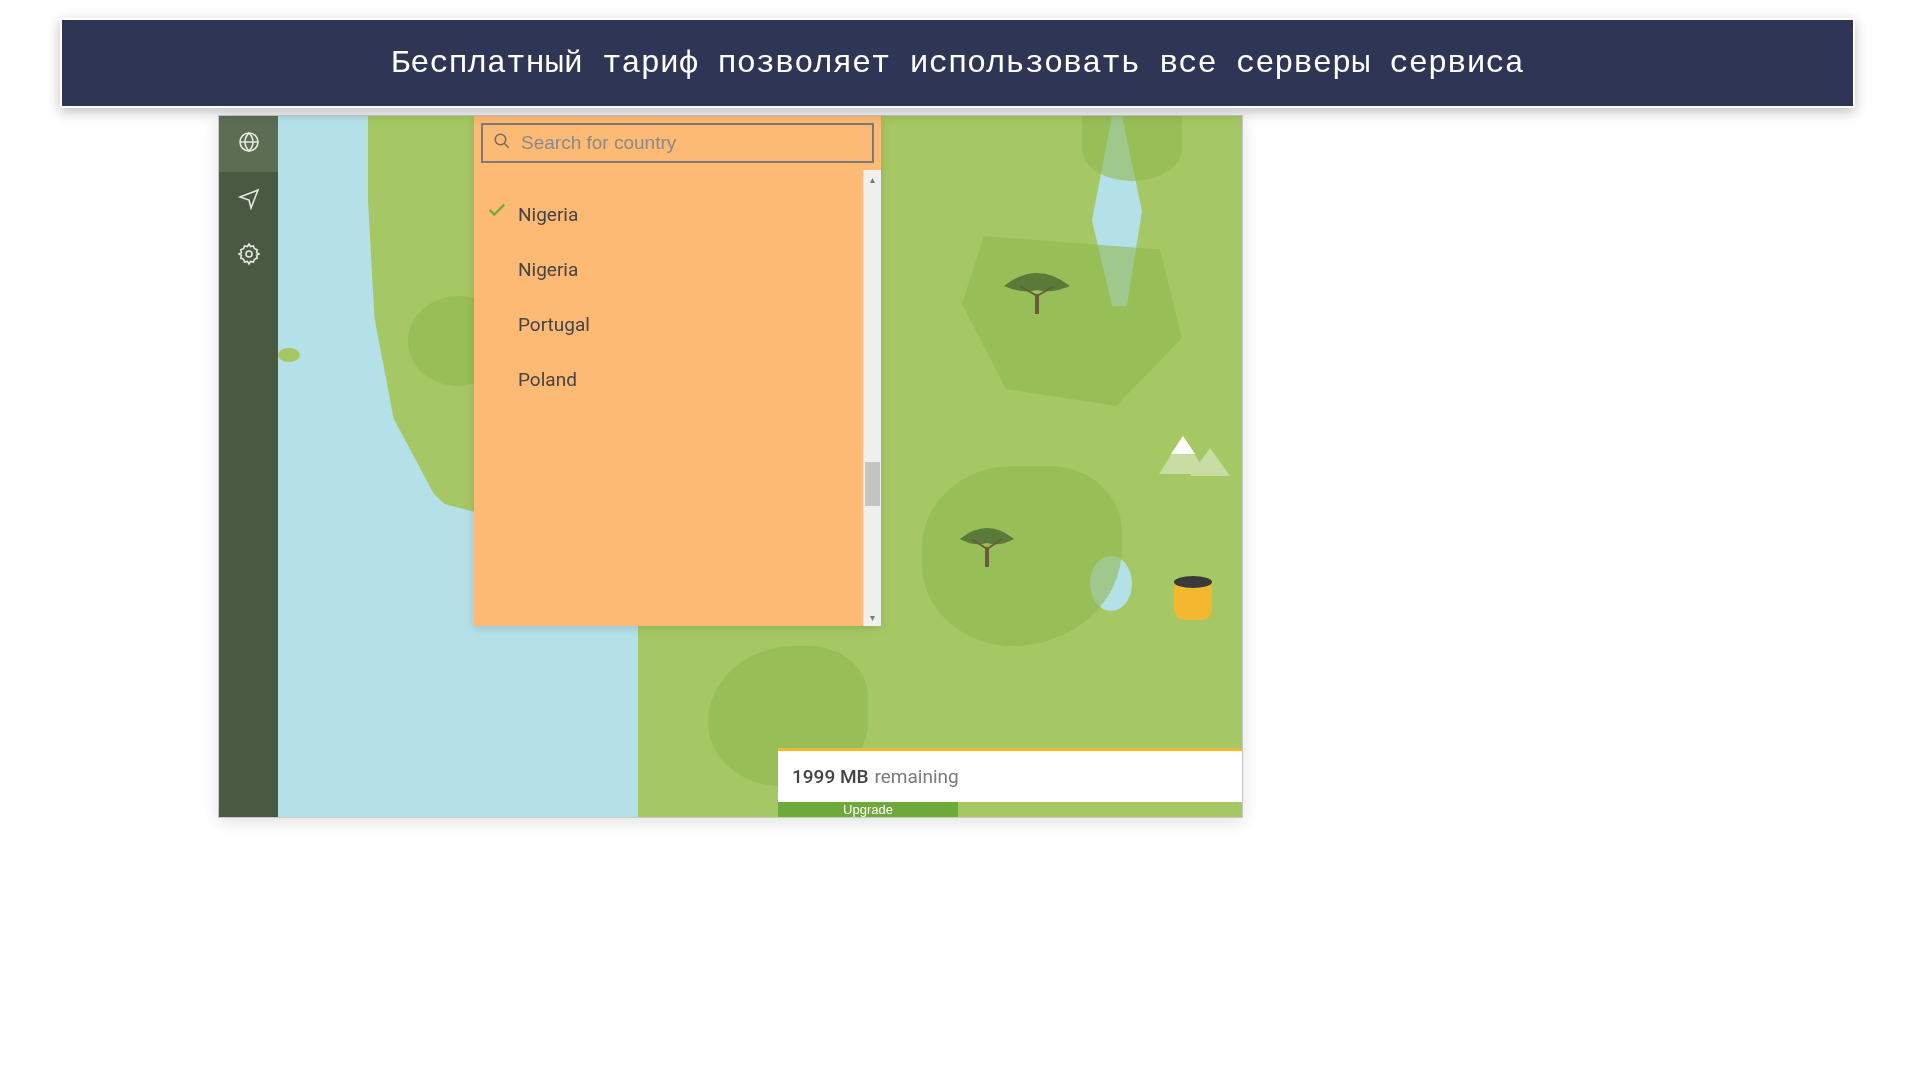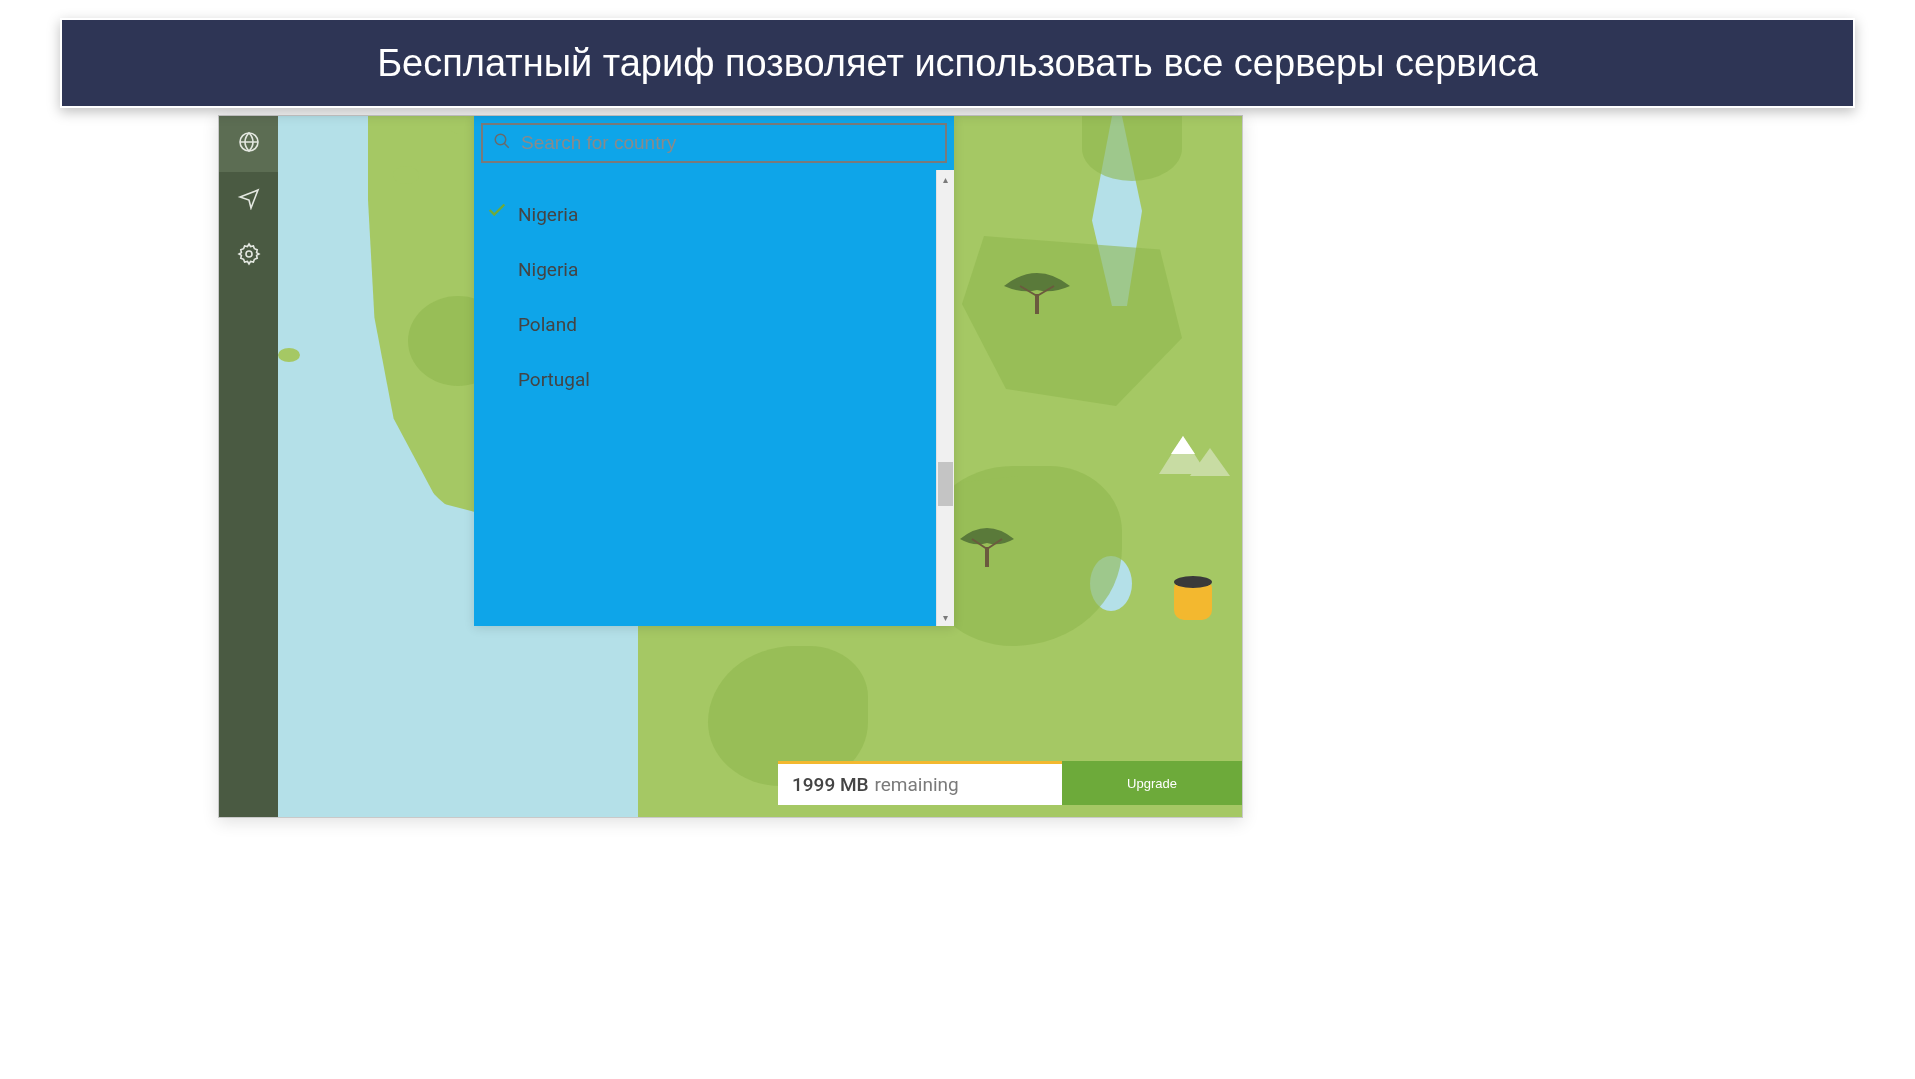--- a/index.html
+++ b/index.html
@@ -21,22 +21,22 @@
       background: #2e3555;
       border: 2px solid #ffffff;
       box-shadow: 0 4px 12px rgba(0,0,0,0.25);
       display: flex;
       align-items: center;
       justify-content: center;
       z-index: 100;
     }
     .banner-text {
       color: #ffffff;
-      font-family: Liberation Sans, sans-serif;
-      font-size: 38px;
+      font-family: Liberation Mono, monospace;
+      font-size: 32px;
       font-weight: 400;
     }
     
     .app-window {
       position: absolute;
       top: 115px;
       left: 218px;
       width: 1025px;
       height: 703px;
       border: 1px solid #c9c9c9;
@@ -158,23 +158,23 @@
     
     .left-coast-bits .bit { position:absolute; background:#a5c864; border-radius:50%; }
     .bit1 { top:50px; left:115px; width:26px; height:18px; }
     .bit2 { top:232px; left:0px; width:22px; height:14px; }
     .bit3 { top:0; left:170px; width:24px; height:18px; border-radius:0 0 50% 50%; }
     
     .search-panel {
       position: absolute;
       top: 0;
       left: 196px;
-      width: 480px;
+      width: 407px;
       height: 510px;
-      background: #0ea5e9;
+      background: #fdba74;
       box-shadow: 0 2px 10px rgba(0,0,0,0.12);
       z-index: 20;
       display:flex;
       flex-direction:column;
     }
     .search-box {
       margin: 7px 7px 4px 7px;
       height: 40px;
       border: 2px solid #7a7a7a;
       display: flex;
@@ -238,26 +238,27 @@
       position:absolute;
       top: 292px;
       left:1px;
       right:1px;
       height: 44px;
       background:#c4c4c4;
     }
     
     .status-bar {
       position: absolute;
-      bottom: 12px;
+      bottom: 0;
       left: 500px;
       right: 0;
-      height: 44px;
+      height: 69px;
       display: flex;
       z-index: 15;
+      flex-direction: column;
     }
     .data-remaining {
       flex: 1;
       background: #ffffff;
       border-top: 3px solid #f3b82f;
       display: flex;
       align-items: center;
       padding-left: 14px;
       font-size: 19px;
       color: #7a7a7a;
@@ -378,24 +379,24 @@
         <div class="country-item">
           <span class="check"><svg viewBox="0 0 24 24" fill="none" stroke="currentColor" stroke-width="2.6">
                 <polyline points="4 12 9 17 20 6"></polyline>
               </svg></span>
           <span>Nigeria</span>
         </div>
         <div class="country-item">
           <span>Nigeria</span>
         </div>
         <div class="country-item">
-          <span>Poland</span>
+          <span>Portugal</span>
         </div>
         <div class="country-item">
-          <span>Portugal</span>
+          <span>Poland</span>
         </div>
       </div>
       <div class="list-scrollbar">
         <div class="scroll-arrow">▴</div>
         <div class="scroll-thumb"></div>
         <div class="scroll-arrow" style="position:absolute;bottom:0;left:0;right:0;">▾</div>
       </div>
     </div>
 
     <div class="status-bar">

